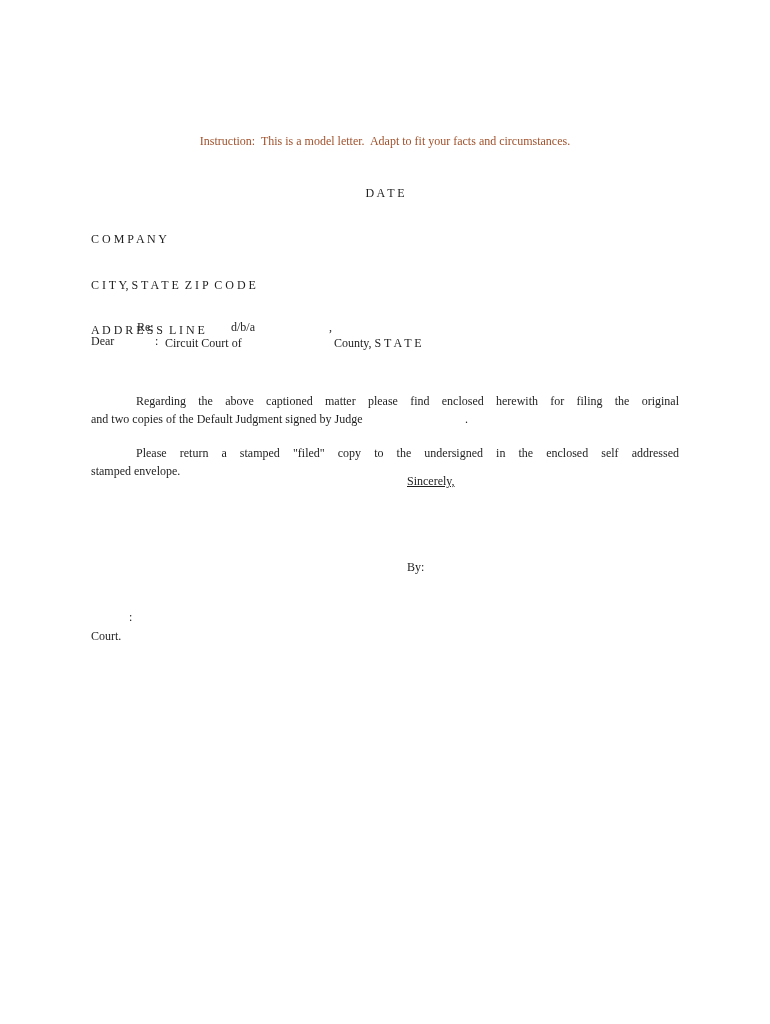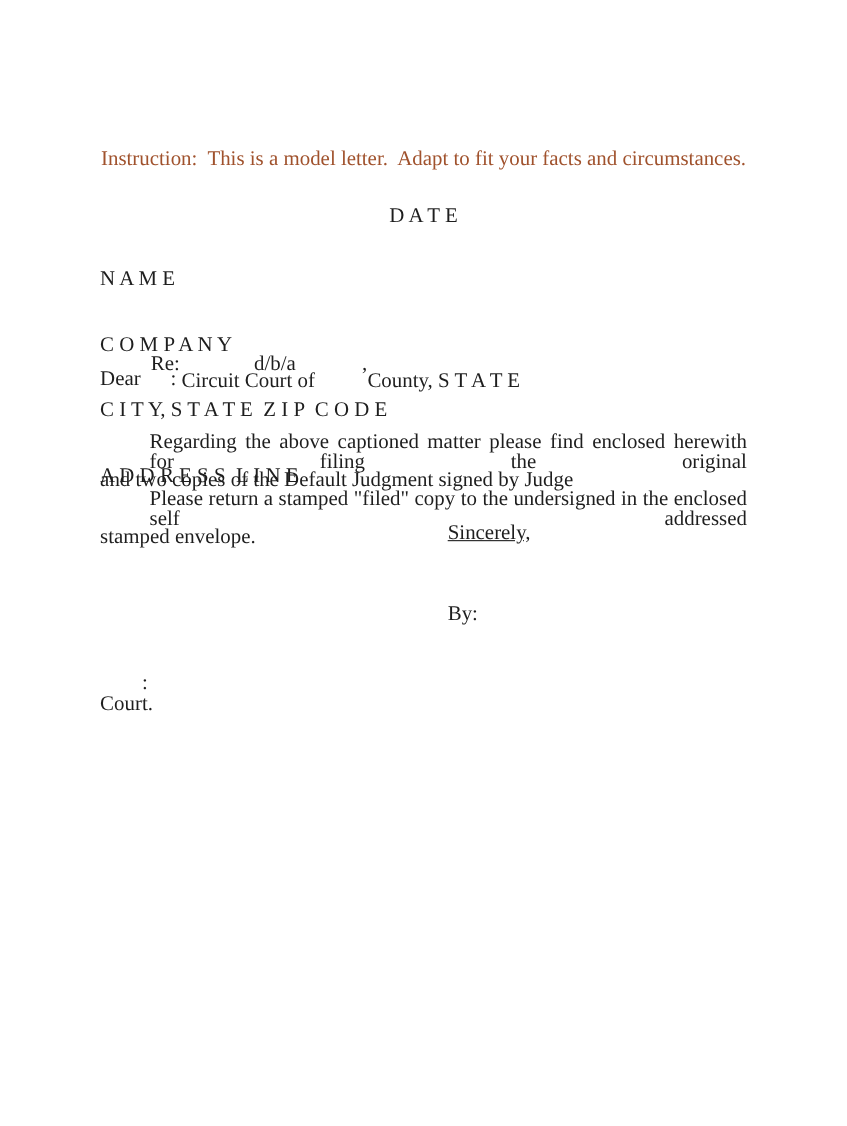--- a/index.html
+++ b/index.html
@@ -2,21 +2,21 @@
 <html style="--accent: #A0522D; --ink: #1e1e1e;"><head>
 <meta charset="utf-8">
 <style>
   :root { --accent:#A0522D; --ink:#1e1e1e; }
   html,body { margin:0; padding:0; background:#ffffff; }
   .page {
     position:relative;
     width:770px; height:1024px;
     background:#ffffff;
     font-family:"Liberation Serif","DejaVu Serif",serif;
-    font-size:19px;
+    font-size:12px;
     color:var(--ink);
     overflow:hidden;
   }
   .abs { position:absolute; }
   .content-left { left:91px; }
   .content { left:91px; width:588px; }
   .center { text-align:center; }
   .pre { white-space:pre; }
   .instruction { color:var(--accent); }
   .addr-block div { line-height:15.7px; }
@@ -31,21 +31,20 @@
 </head>
 <body>
 
 <div class="page">
 
   <div class="abs content center pre instruction" style="top:134px;">Instruction:  This is a model letter.  Adapt to fit your facts and circumstances.</div>
 
   <div class="abs content center pre" style="top:186px;">D A T E</div>
 
   <div class="abs content-left addr-block pre" style="top:202px;">
-    <div>N A M E</div>
     <div>C O M P A N Y</div>
     <div>C I T Y, S T A T E  Z I P  C O D E</div>
     <div>A D D R E S S  L I N E</div>
   </div>
 
   <div class="abs content re-line" style="top:284px;">
     <span style="left:46px">Re:</span>
     <span style="left:140px">d/b/a</span>
     <span style="left:238px">,</span>
   </div>
@@ -67,21 +66,21 @@
     </div>
   </div>
 
   <div class="abs content para" style="top:421px;">
     <div class="first">Please return a stamped "filed" copy to the undersigned in the enclosed self addressed</div>
     <div class="rest">stamped envelope.</div>
   </div>
 
   <div class="abs sig" style="top:474px;text-decoration:underline;">Sincerely,</div>
 
-  <div class="abs sig" style="top:548px;">By:</div>
+  <div class="abs sig" style="top:560px;">By:</div>
 
   <div class="abs content" style="top:610px;">
     <span class="hang" style="left:38px">:</span>
   </div>
 
   <div class="abs content-left" style="top:629px; position:absolute;">Court.</div>
 
 </div>
 
 </body></html>

